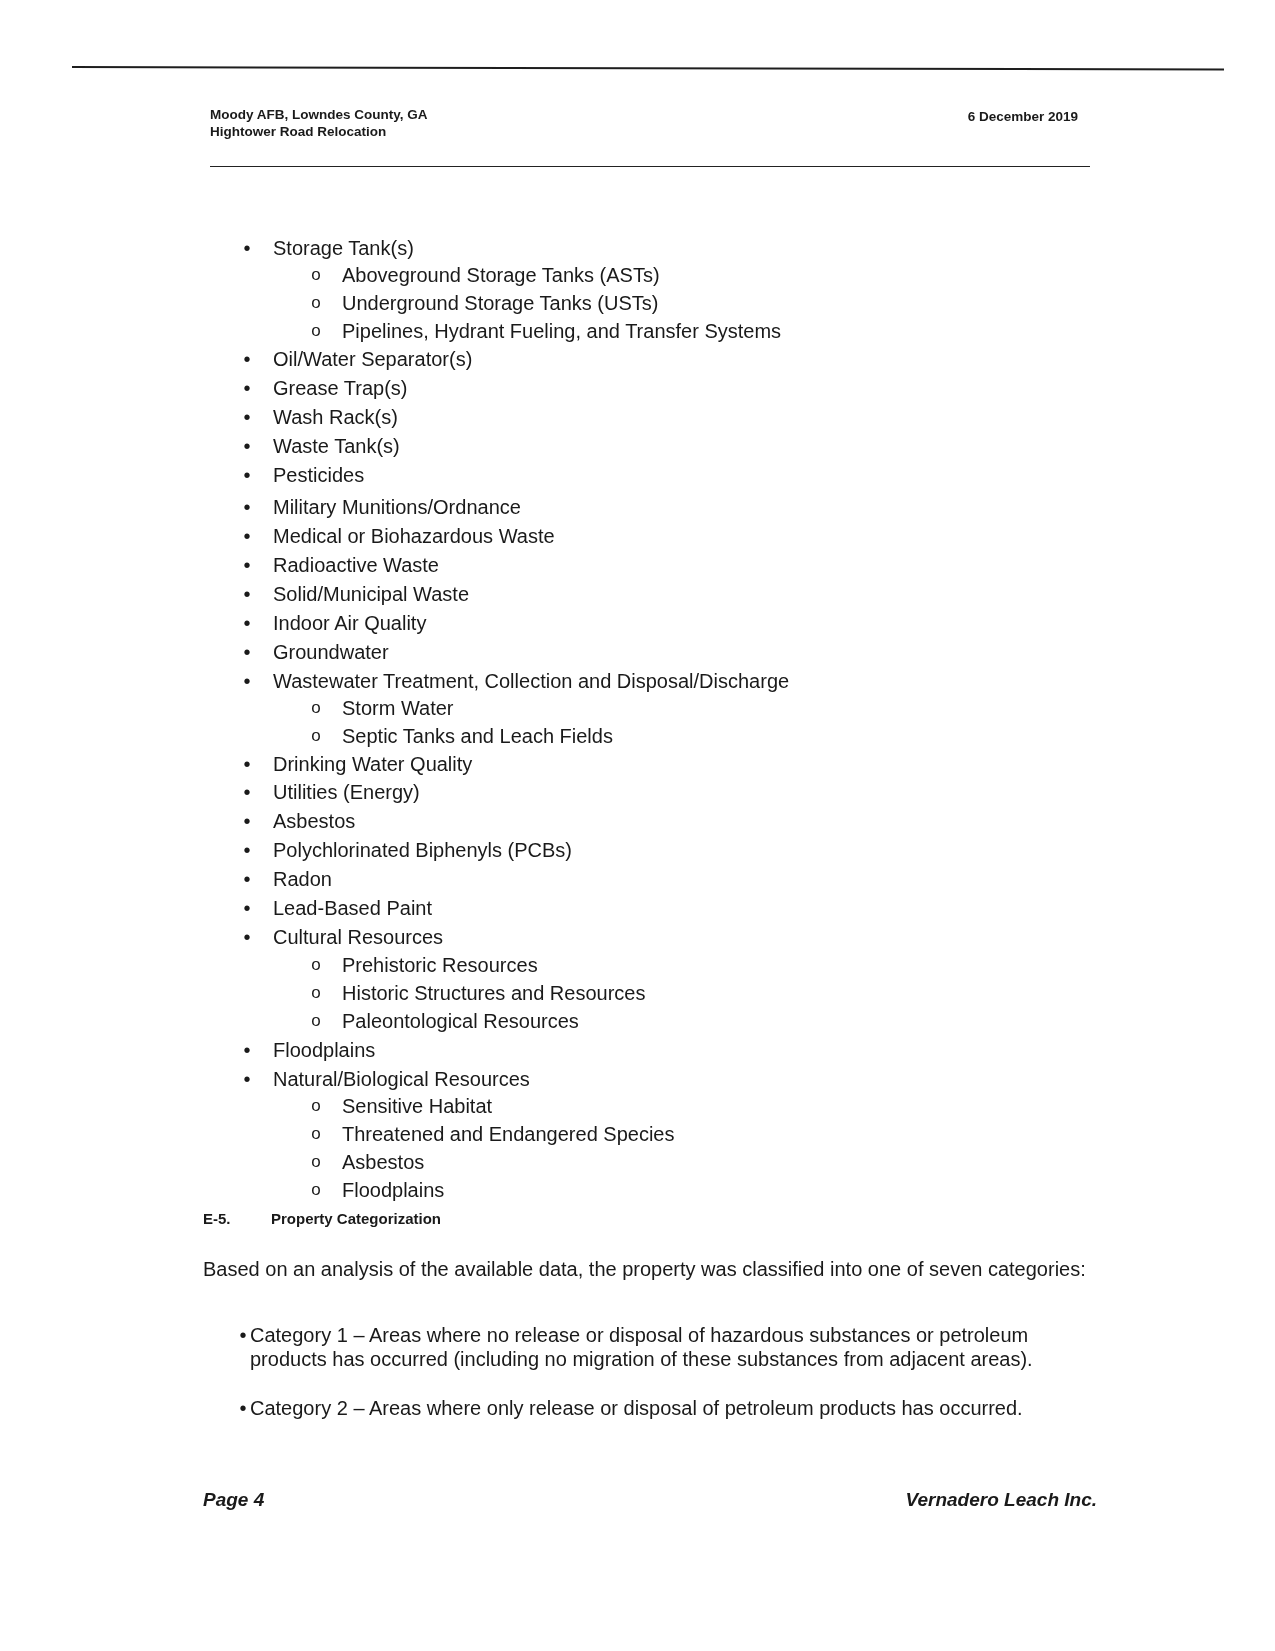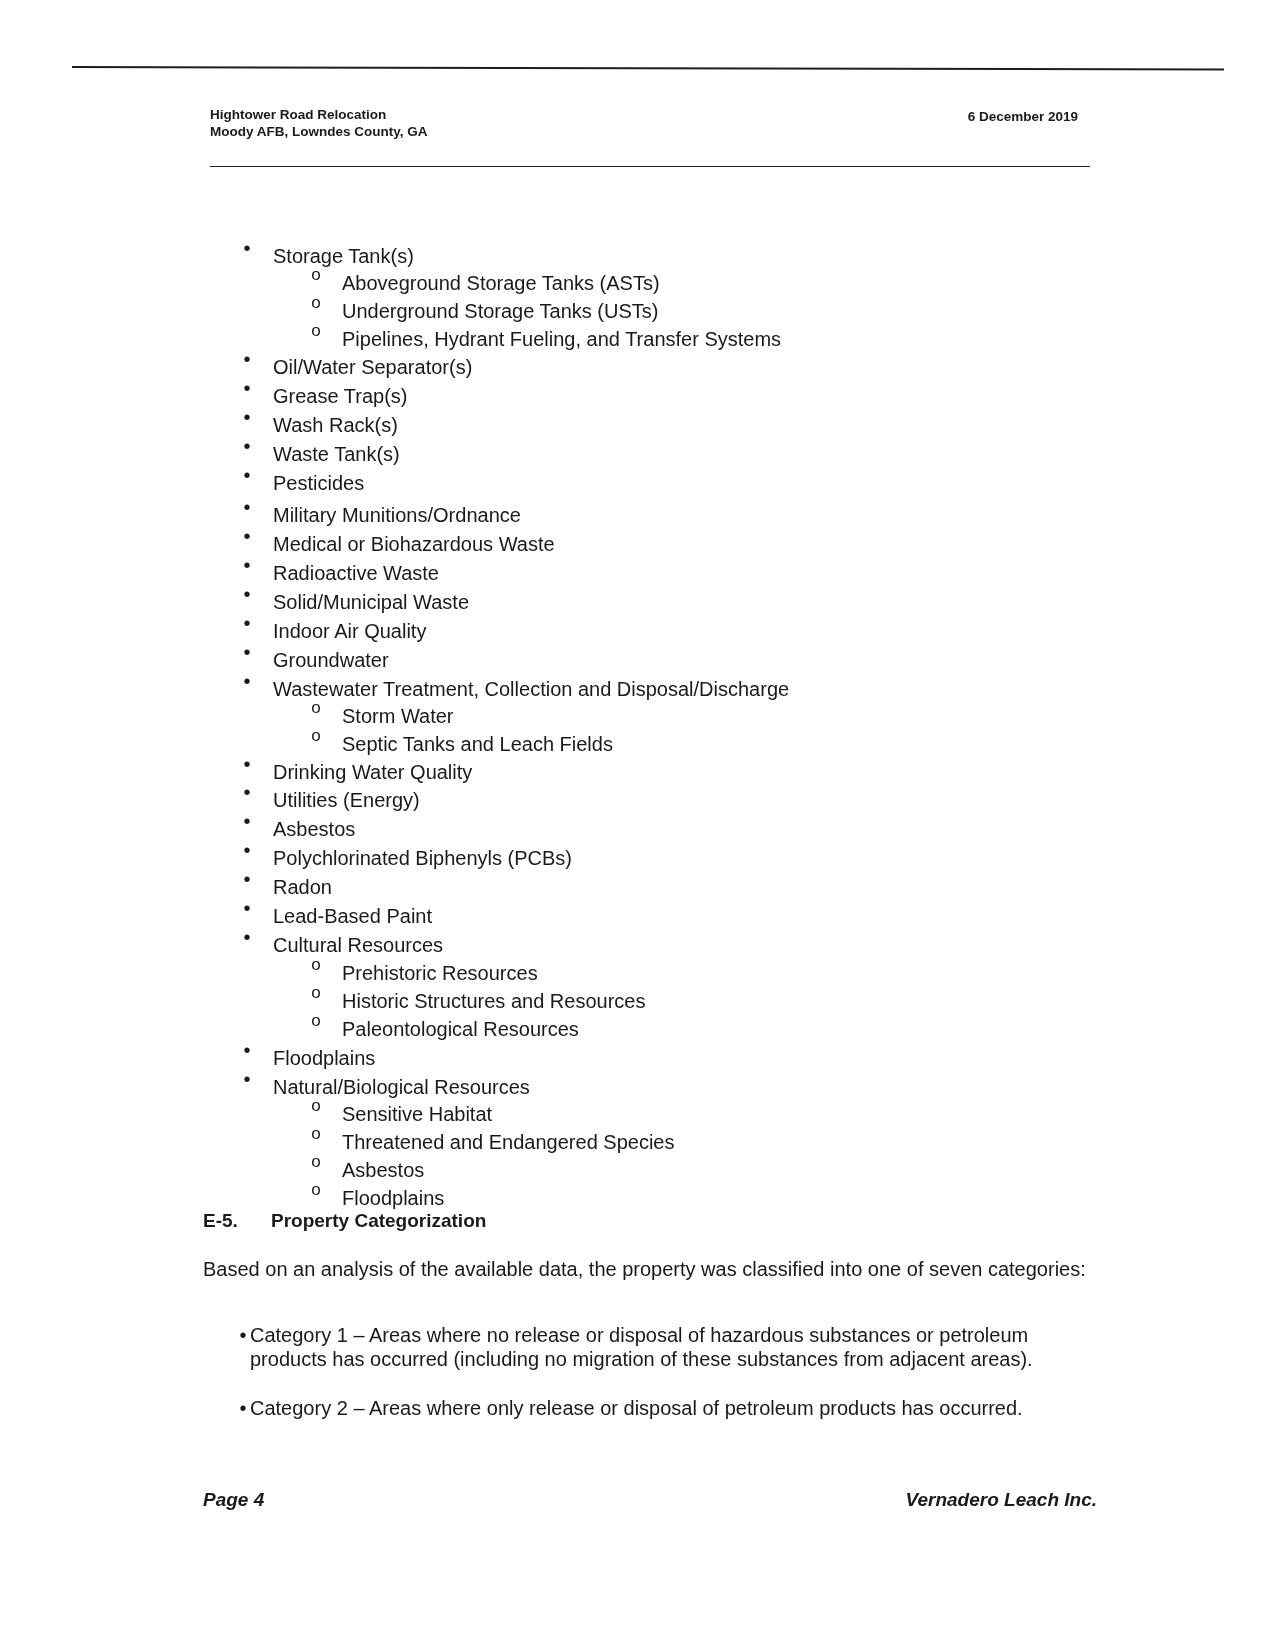--- a/index.html
+++ b/index.html
@@ -66,30 +66,30 @@
     .li .bullet {
       position: absolute;
       left: 0;
       top: 0;
       width: 14px;
       text-align: center;
     }
     .li .text {
       position: absolute;
       left: 33px;
-      top: 8px;
+      top: 0;
     }
     .lvl1 { left: 240px; }
     .lvl2 { left: 309px; }
     .lvl2 .bullet { font-size: 17px; }
     .section-heading {
       position: absolute;
       left: 203px;
       top: 1210px;
-      font-size: 19px;
+      font-size: 15px;
       font-weight: bold;
       white-space: nowrap;
       color: #1a1a1a;
     }
     .section-heading .num { display: inline-block; width: 68px; }
     .paragraph {
       position: absolute;
       left: 203px;
       top: 1258px;
       width: 884px;
@@ -129,22 +129,22 @@
     .footer-left { left: 203px; }
     .footer-right { right: 178px; }
   </style>
 </head>
 <body>
 
 <div class="top-rule"></div>
 
 <div class="header">
   <div class="header-left">
+    <div>Moody AFB, Lowndes County, GA</div>
     <div>Hightower Road Relocation</div>
-    <div>Moody AFB, Lowndes County, GA</div>
   </div>
   <div class="header-date">6 December 2019</div>
 </div>
 <div class="header-rule"></div>
 
 <div class="list">
   <div class="li lvl1" style="top:235px">
       <span class="bullet">•</span>
       <span class="text">Storage Tank(s)</span>
     </div>

